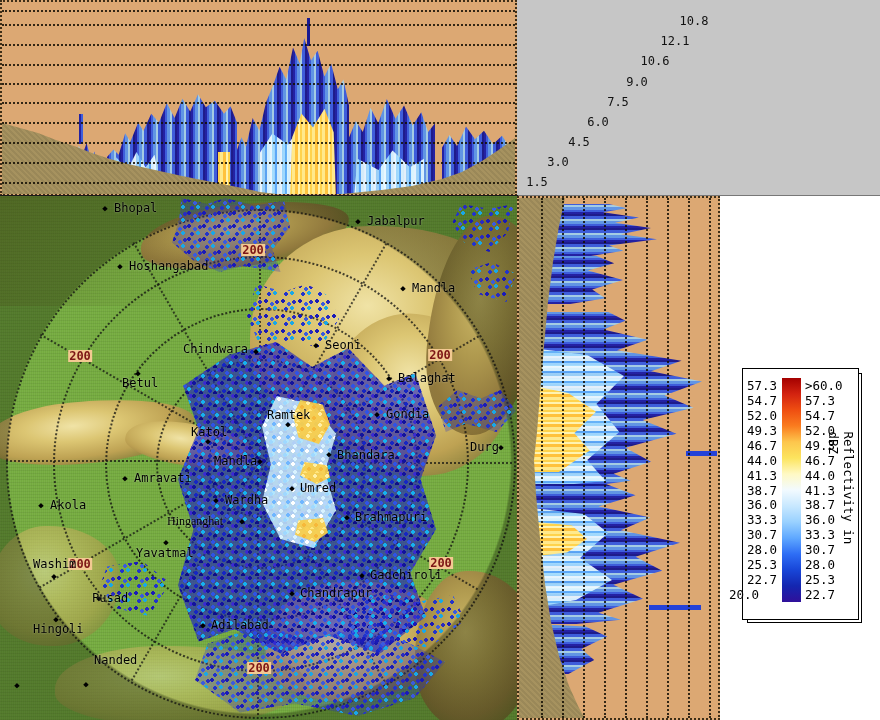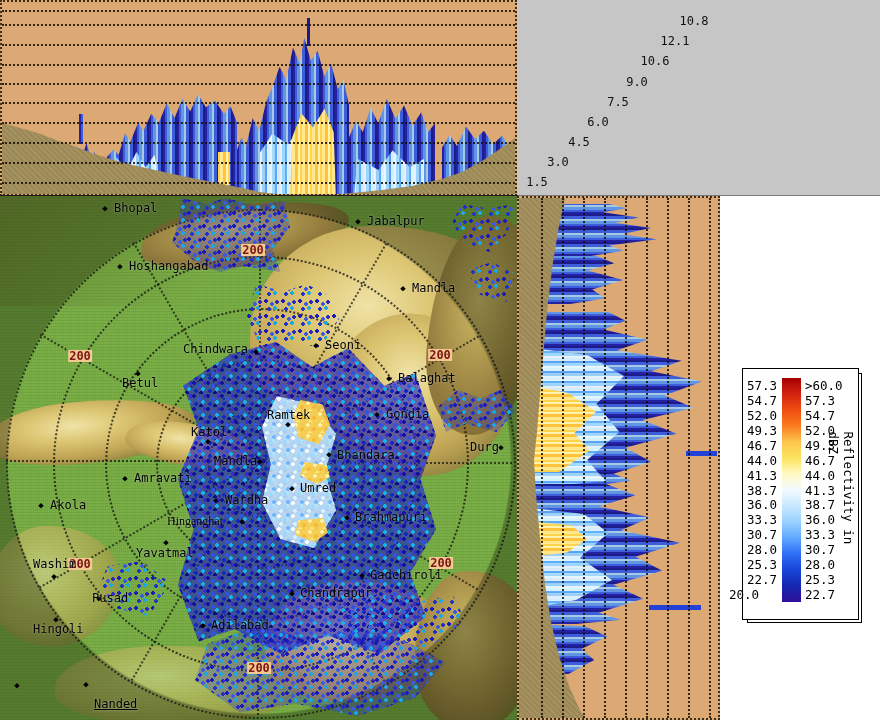--- a/index.html
+++ b/index.html
@@ -266,21 +266,21 @@
         <span class="city-label" style="left: 92px; top: 402px;">Pusad</span>
         <span class="city-marker" style="left: 56px; top: 423px;">◆</span>
         <span class="city-label" style="left: 33px; top: 433px;">Hingoli</span>
         <span class="city-marker" style="left: 362px; top: 379px;">◆</span>
         <span class="city-label" style="left: 370px; top: 379px;">Gadchiroli</span>
         <span class="city-marker" style="left: 292px; top: 397px;">◆</span>
         <span class="city-label" style="left: 300px; top: 397px;">Chandrapur</span>
         <span class="city-marker" style="left: 203px; top: 429px;">◆</span>
         <span class="city-label" style="left: 211px; top: 429px;">Adilabad</span>
         <span class="city-marker" style="left: 86px; top: 488px;">◆</span>
-        <span class="city-label" style="left: 94px; top: 508px; text-decoration: underline;">Nanded</span>
+        <span class="city-label" style="left: 94px; top: 464px;">Nanded</span>
         <span class="city-marker" style="left: 17px; top: 489px;">◆</span>
       </div>
   </div>
 
   <div id="right-panel" class="abs">
     <div class="rp-echo" style="left:18px;top:6px;width:120px;height:52px;clip-path:polygon(0 0,60% 0,75% 8%,55% 16%,85% 26%,65% 36%,95% 46%,70% 58%,100% 68%,60% 80%,72% 90%,45% 100%,0 100%);"></div>
     <div class="rp-echo" style="left:16px;top:58px;width:88px;height:48px;clip-path:polygon(0 0,70% 0,90% 15%,60% 30%,100% 50%,65% 70%,80% 88%,40% 100%,0 100%);"></div>
     <div class="rp-echo" style="left:13px;top:114px;width:170px;height:174px;clip-path:polygon(0 0,45% 0,55% 5%,42% 10%,68% 16%,50% 22%,88% 28%,70% 34%,100% 40%,78% 48%,95% 55%,65% 62%,85% 70%,55% 78%,70% 86%,48% 93%,58% 97%,35% 100%,0 100%);"></div>
     <div class="rp-echo bright" style="left:13px;top:150px;width:92px;height:140px;clip-path:polygon(0 0,60% 5%,100% 20%,70% 40%,95% 60%,60% 80%,80% 95%,0 100%);"></div>
     <div class="rp-echo gold" style="left:15px;top:188px;width:62px;height:86px;clip-path:polygon(0 0,55% 8%,100% 30%,65% 55%,90% 75%,40% 100%,0 100%);"></div>

